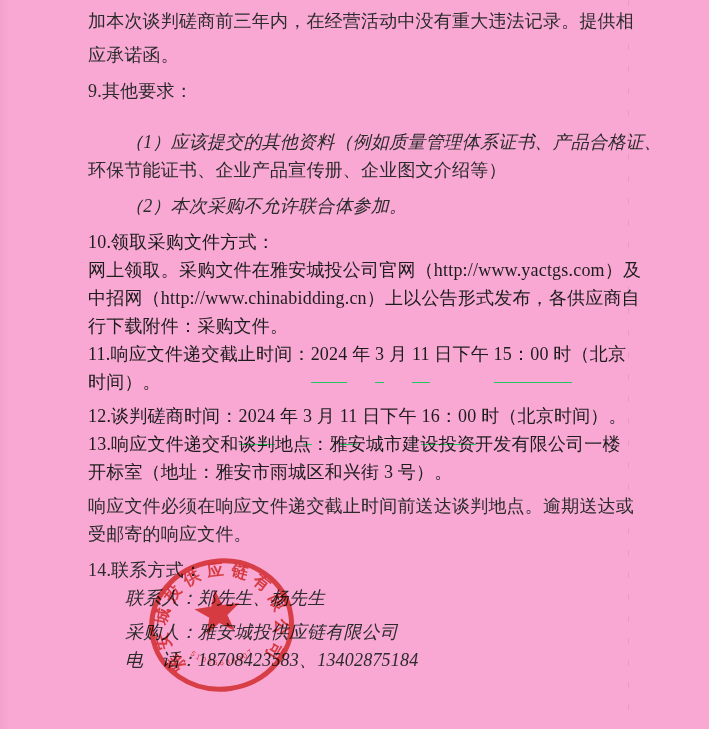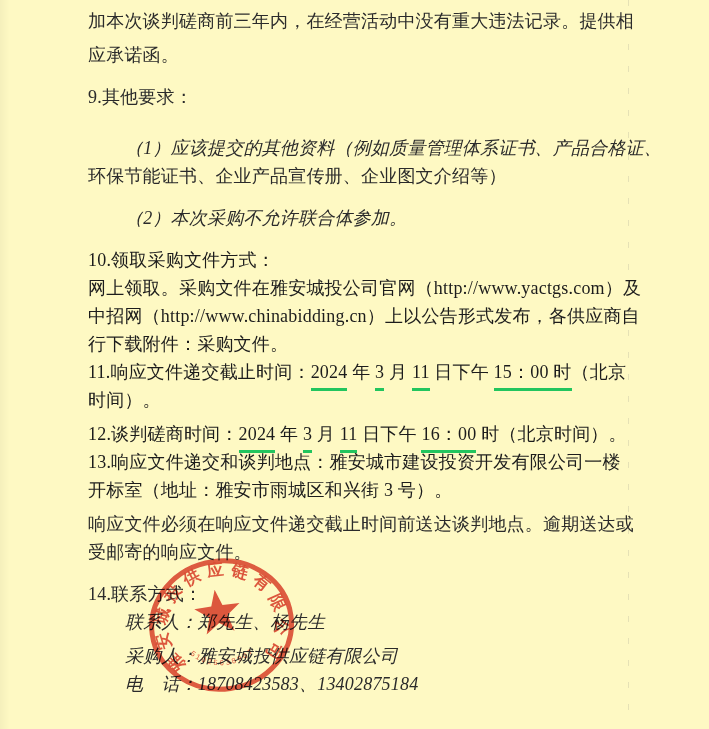--- a/index.html
+++ b/index.html
@@ -3,34 +3,34 @@
 <meta charset="utf-8">
 <style>
   html,body{margin:0;padding:0;}
   body{
     width:709px;height:729px;overflow:hidden;
     background:#f4f4f2;
     font-family:"Liberation Serif","DejaVu Serif",serif;
   }
   .page{
     position:relative;width:709px;height:729px;
-    background:#fef9c3;
+    background:#f9a8d4;
     color:#2b2b2b;
   }
   .doc-body{
     position:absolute;left:88px;top:7px;width:545px;
     font-size:18px;line-height:28px;
   }
   .line{white-space:nowrap;letter-spacing:0.2px;}
   .line.bold{font-weight:400;color:#1c1c1c;}
   .line.indent{padding-left:37px;font-style:italic;}
   .gap-s{margin-top:6px;}
-  .gap-m{margin-top:14px;}
+  .gap-m{margin-top:8px;}
   .gap-l{margin-top:23px;}
-  .u{border-bottom:3px solid #22c55e;padding-bottom:6px;}
+  .u{border-bottom:1px solid #22c55e;padding-bottom:18px;}
   
   .stamp{
     position:absolute;left:142px;top:553px;width:160px;height:150px;
     transform:rotate(-8deg);
     mix-blend-mode:multiply;
     opacity:0.88;
     pointer-events:none;
   }
   
   .scan-artifact{

